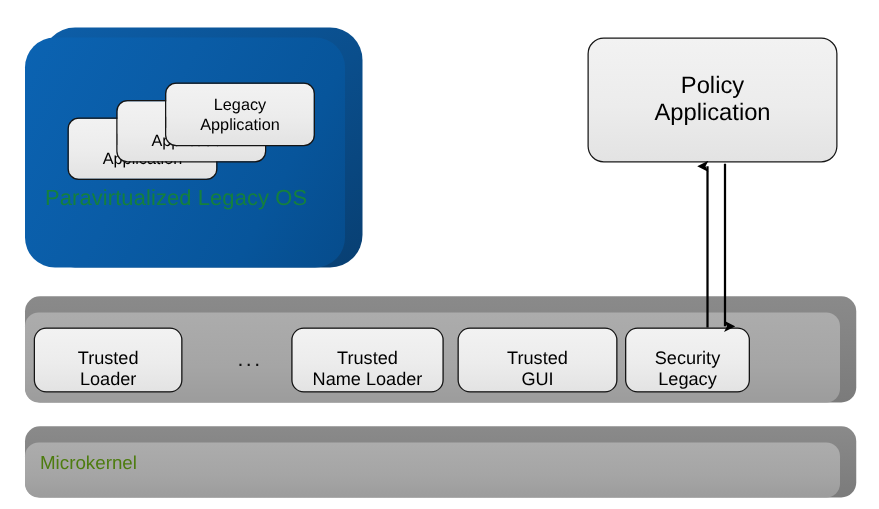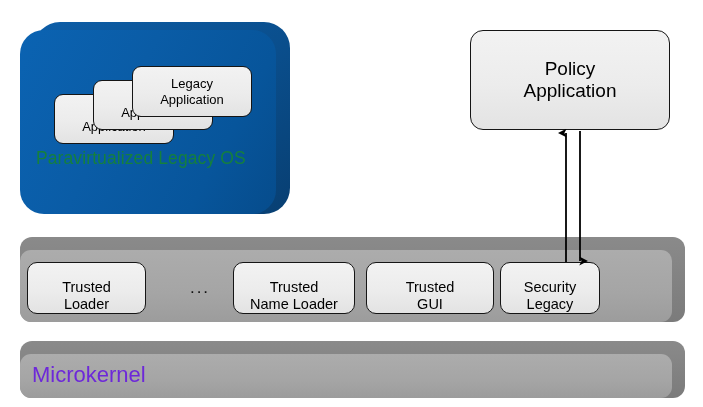--- a/index.html
+++ b/index.html
@@ -134,22 +134,22 @@
   #microkernel-slab .slab-face {
     left: 0px;
     top: 13px;
     width: 652px;
     height: 44px;
   }
   #microkernel-label {
     position: absolute;
     left: 32px;
     top: 362px;
-    font-size: 22px;
-    color: #6d28d9;
+    font-size: 15px;
+    color: #4d7c0f;
   }
 
   
   .svc {
     font-size: 14.5px;
     top: 262px;
     height: 52px;
     border-radius: 10px;
     justify-content: flex-end;
   }

